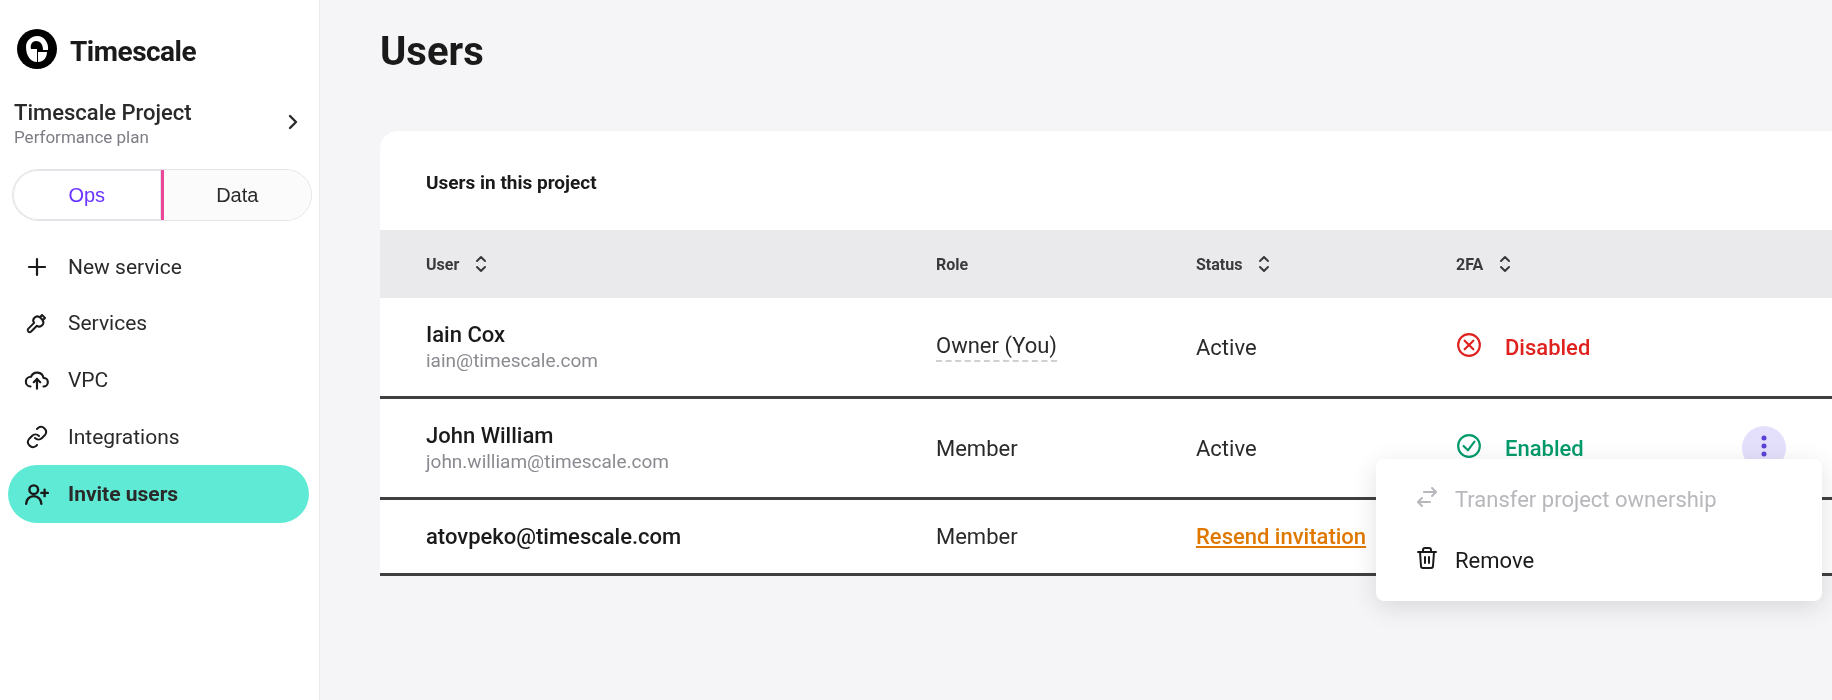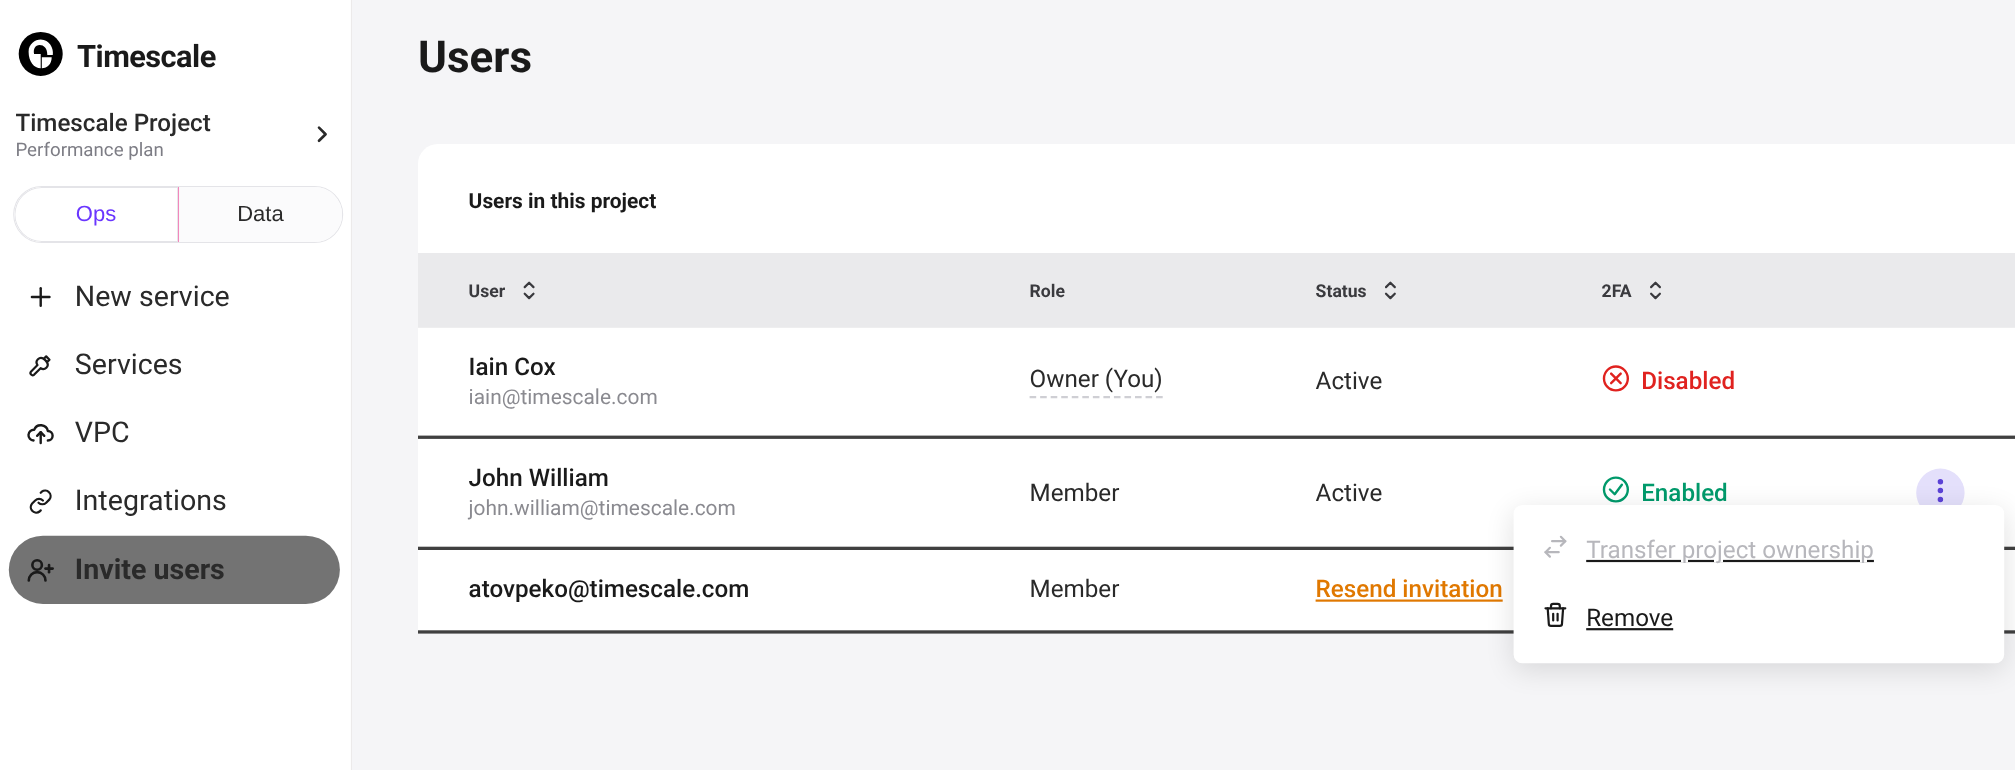--- a/index.html
+++ b/index.html
@@ -60,38 +60,38 @@
     border: none;
     background: transparent;
     font-size: 20px;
     font-weight: 500;
     cursor: pointer;
     color: #2a2a2a;
   }
   .tab-toggle button.active {
     background: #ffffff;
     color: #6a36ff;
-    border-right: 1px solid #ec4899;
+    border-right: 3px solid #ec4899;
     border-radius: 999px 0 0 999px;
     box-shadow: 0 0 0 1px #e4e4e8 inset;
   }
   .tab-toggle button:not(.active) { background: #fbfbfc; }
 
   .nav-item {
     display: flex;
     align-items: center;
     gap: 18px;
     padding: 16px 12px;
-    font-size: 26px;
+    font-size: 21px;
     color: #2a2a2a;
     cursor: pointer;
     border-radius: 999px;
   }
   .nav-item.active {
-    background: #737373;
+    background: #5eead4;
     font-weight: 700;
     margin-left: -4px;
     padding-left: 16px;
   }
   .nav-item .icon { width: 26px; display: flex; justify-content: center; }
 
   
   .main {
     flex: 1;
     display: flex;
@@ -138,21 +138,21 @@
     align-items: center;
   }
   .trow:last-child { border-bottom: none; }
   .user-cell { display: flex; flex-direction: column; gap: 2px; }
   .user-name { font-size: 22px; font-weight: 500; color: #1a1a1a; }
   .user-email { font-size: 19px; color: #8a8a90; }
   .role-cell { font-size: 22px; color: #2a2a2a; }
   .role-owner { border-bottom: 2px dashed #cfcfd4; padding-bottom: 2px; display: inline-block; }
   .status-cell { font-size: 22px; color: #2a2a2a; }
   .status-link { color: #e07800; text-decoration: underline; font-size: 22px; cursor: pointer; font-weight: 500;}
-  .tfa-cell { display: flex; align-items: center; gap: 10px; font-size: 22px; font-weight: 500; }
+  .tfa-cell { display: flex; align-items: center; gap: 23px; font-size: 22px; font-weight: 500; }
   .tfa-disabled { color: #e0221f; }
   .tfa-disabled svg { stroke: #e0221f; }
   .tfa-enabled { color: #009a6b; }
   .tfa-enabled svg { stroke: #009a6b; }
 
   .action-cell { display:flex; justify-content:flex-end; }
   .kebab {
     width: 44px; height: 44px;
     border-radius: 50%;
     background: #e4e0fb;
@@ -162,23 +162,22 @@
 
   
   .menu {
     position: absolute;
     right: 10px;
     top: 328px;
     width: 446px;
     background: #ffffff;
     border-radius: 8px;
     box-shadow: 0 6px 26px rgba(0,0,0,0.12);
-    padding: 10px 0;
+    padding: 10px 13px;
     z-index: 10;
-    text-decoration: underline;
   }
   .menu-item {
     display: flex;
     align-items: center;
     gap: 16px;
     padding: 16px 26px;
     font-size: 22px;
     cursor: pointer;
   }
   .menu-item.disabled { color: #b7b7bc; cursor: default;}

